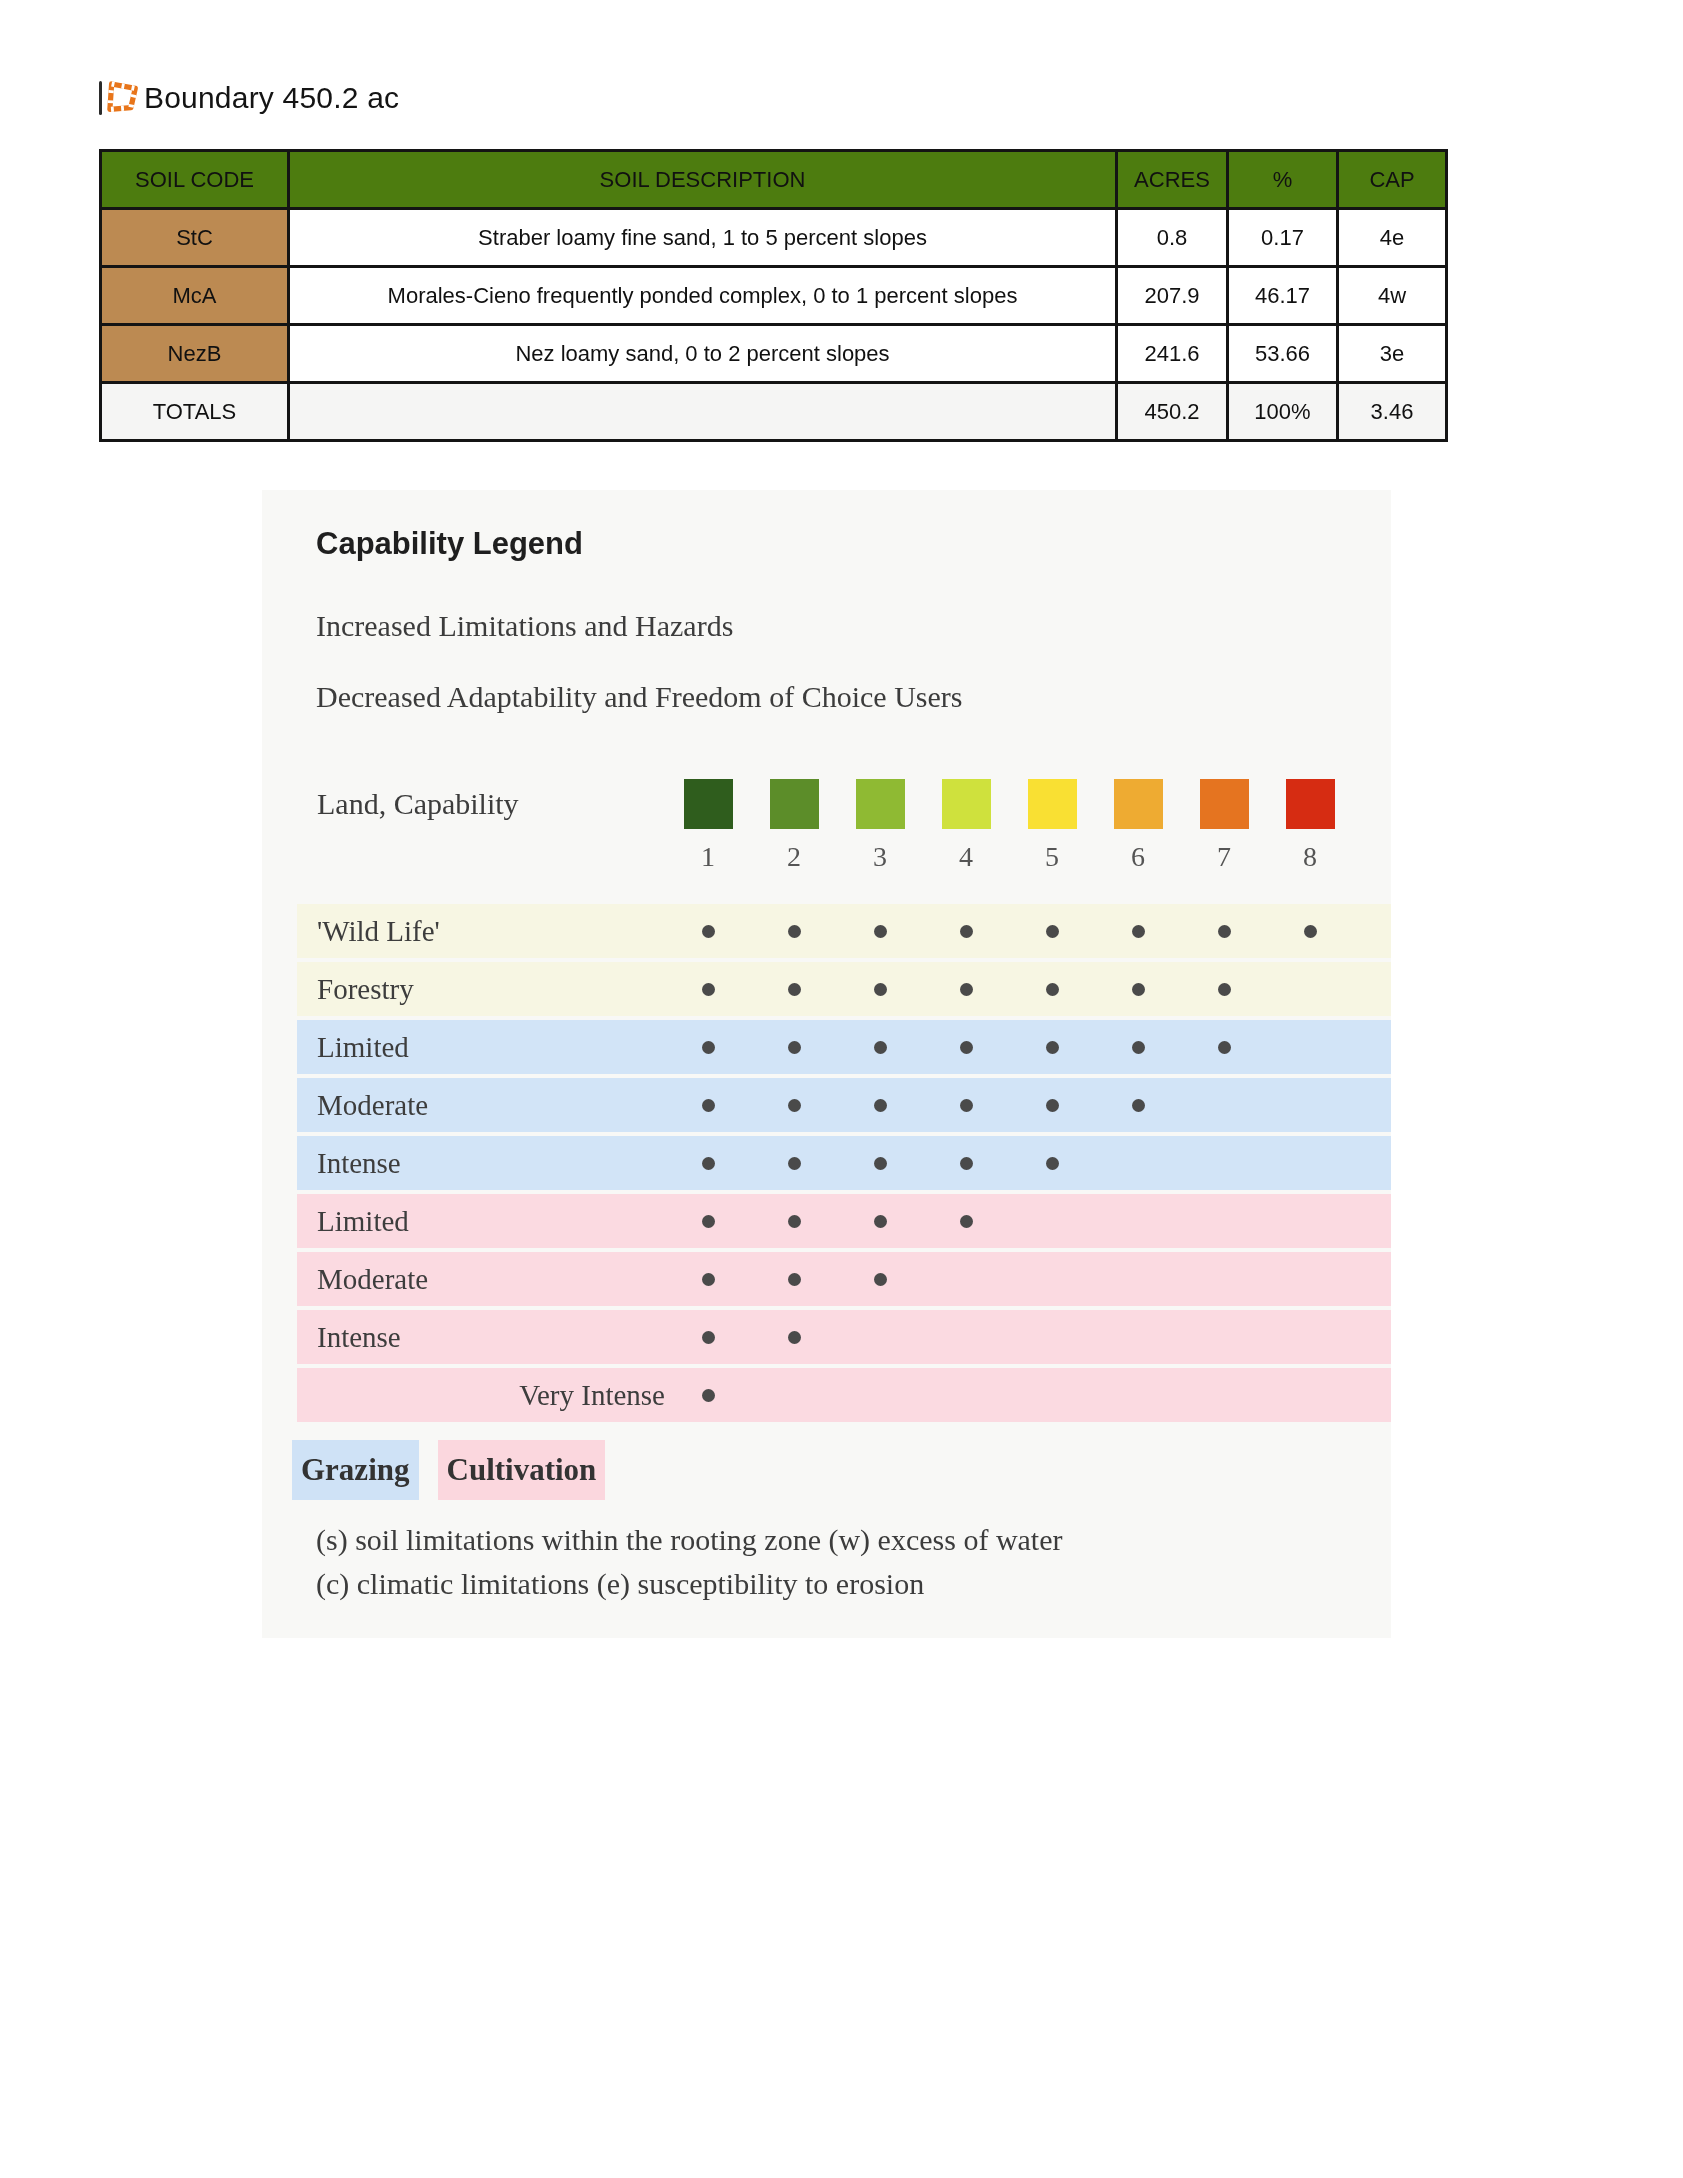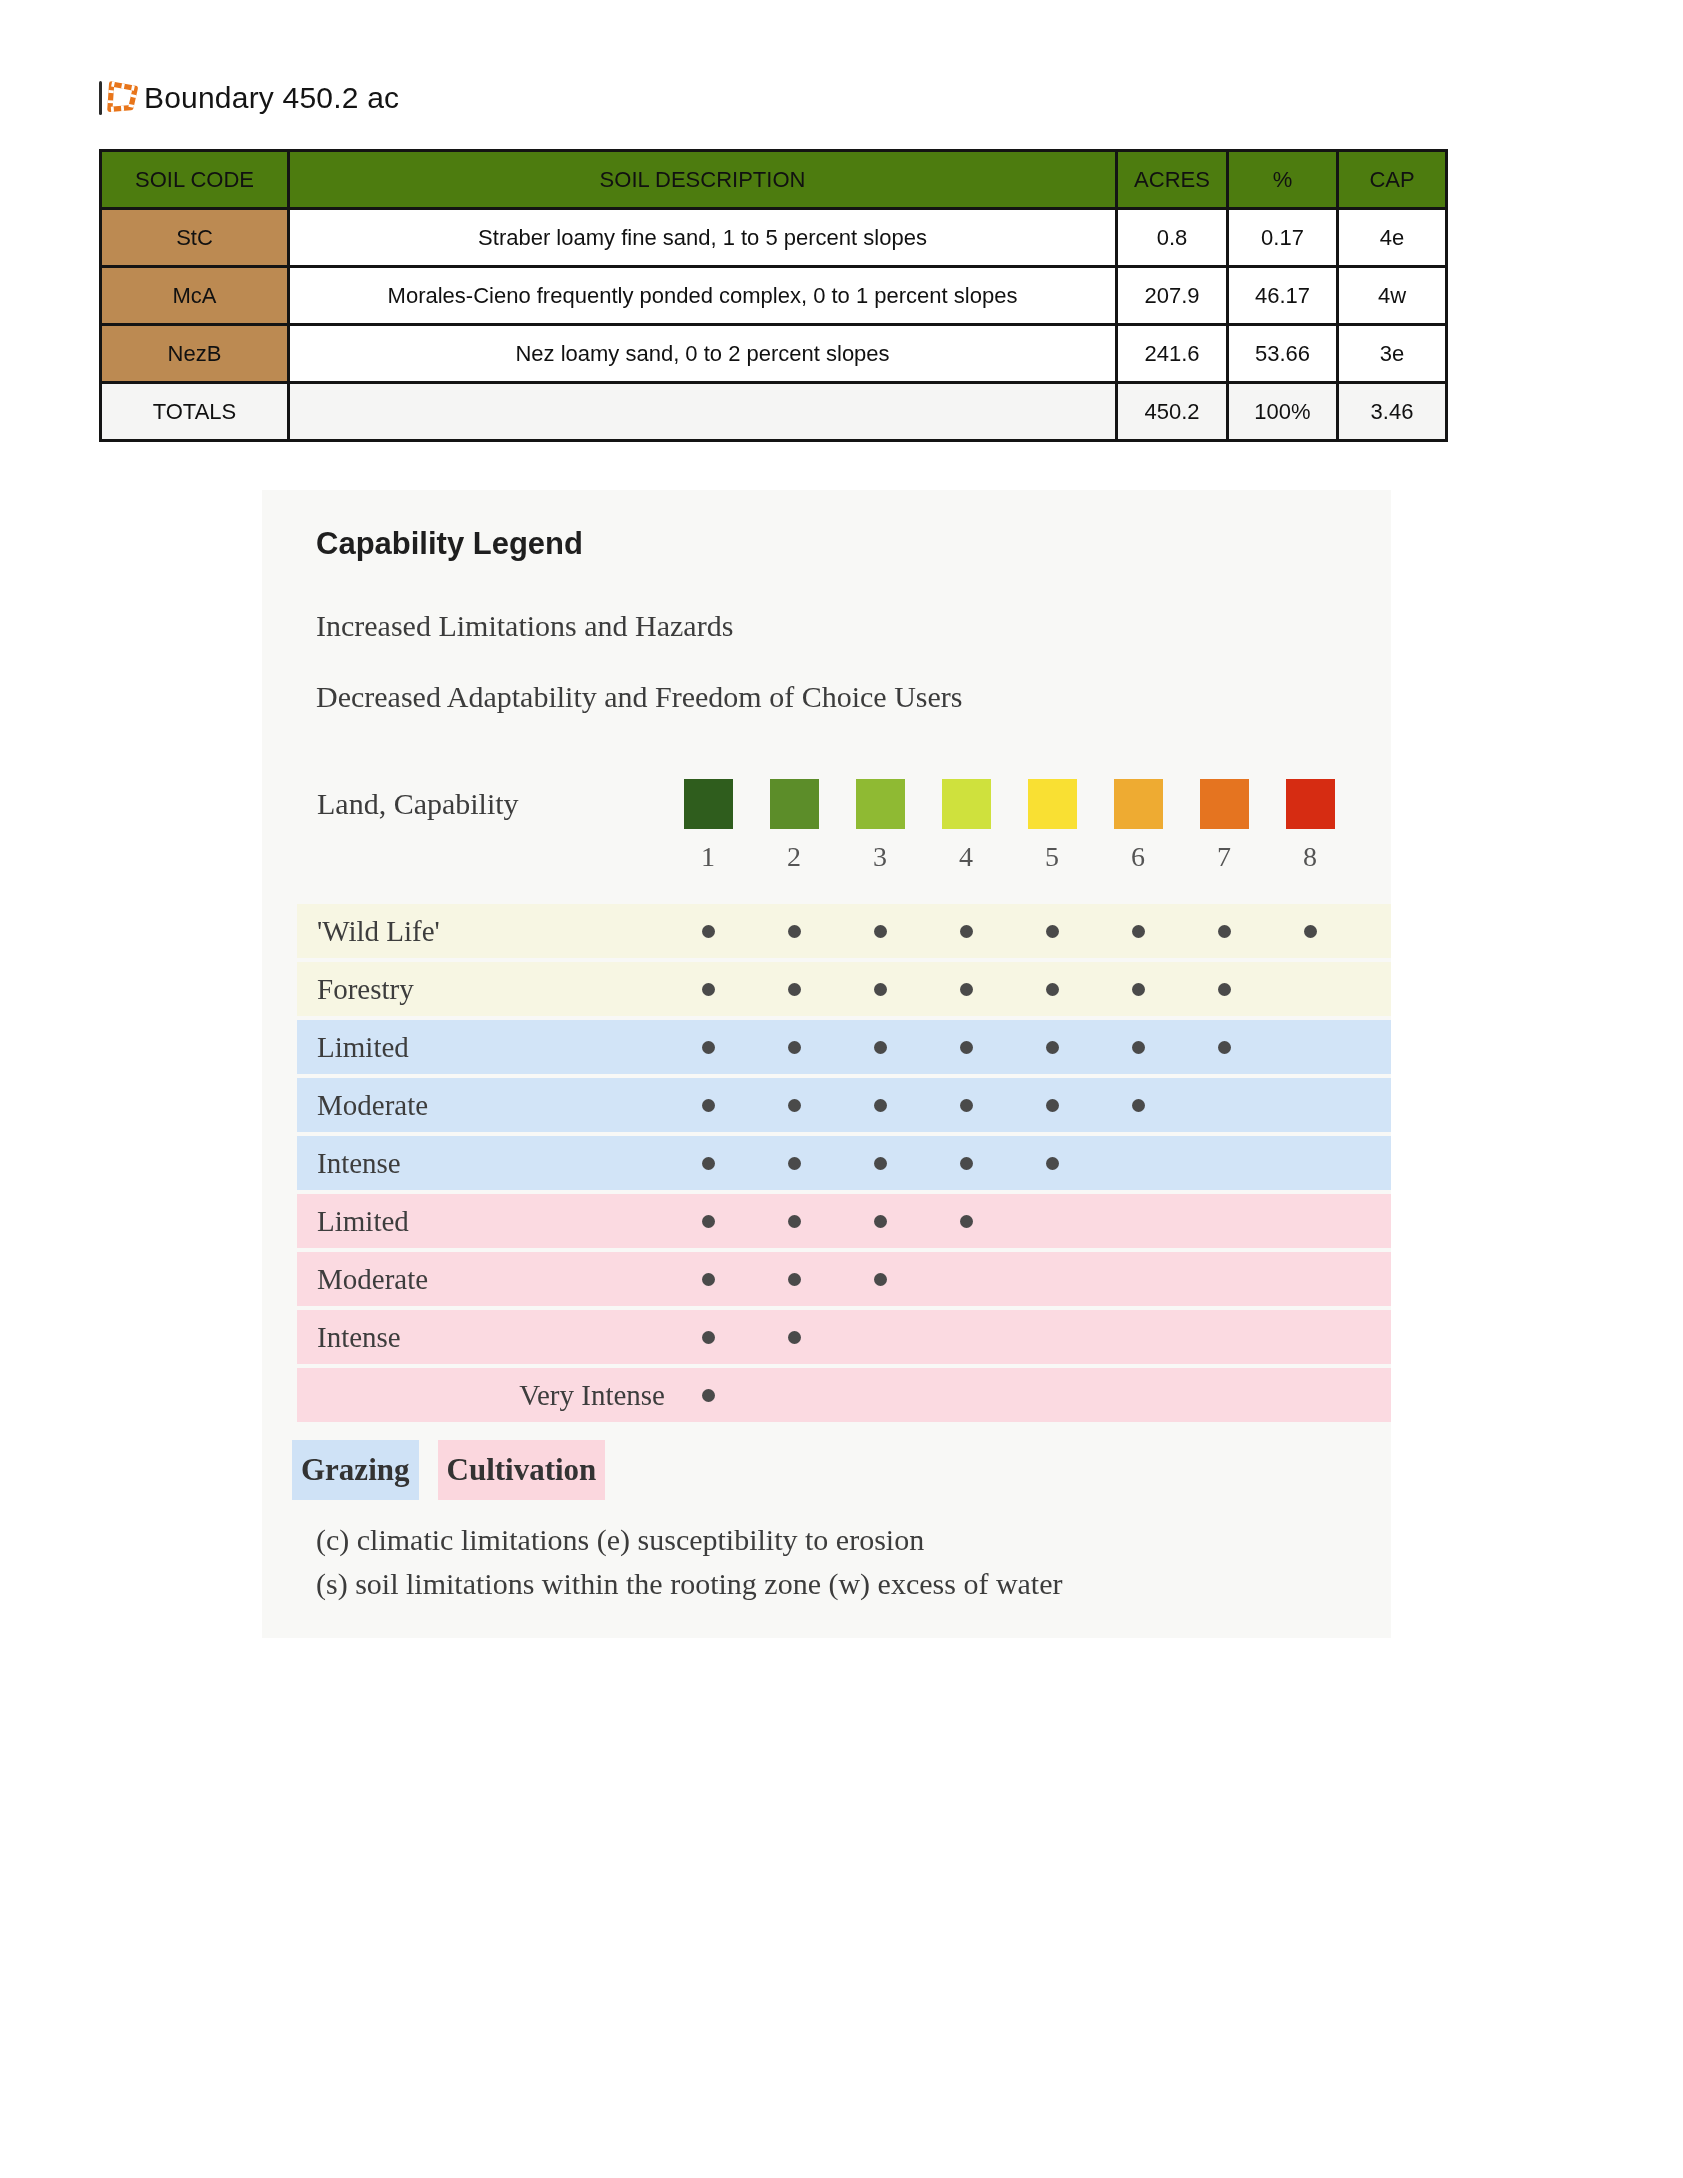--- a/index.html
+++ b/index.html
@@ -336,17 +336,17 @@
         <div></div>
       </div>
     </div>
 
   <div class="keys">
       <span class="key" style="background: rgb(207, 226, 246);">Grazing</span>
       <span class="key" style="background: rgb(251, 215, 222);">Cultivation</span>
     </div>
 
   <div class="notes serif">
+      <div>(s) soil limitations within the rooting zone (w) excess of water</div>
       <div>(c) climatic limitations (e) susceptibility to erosion</div>
-      <div>(s) soil limitations within the rooting zone (w) excess of water</div>
     </div>
 </div>
 
 
 </body></html>

